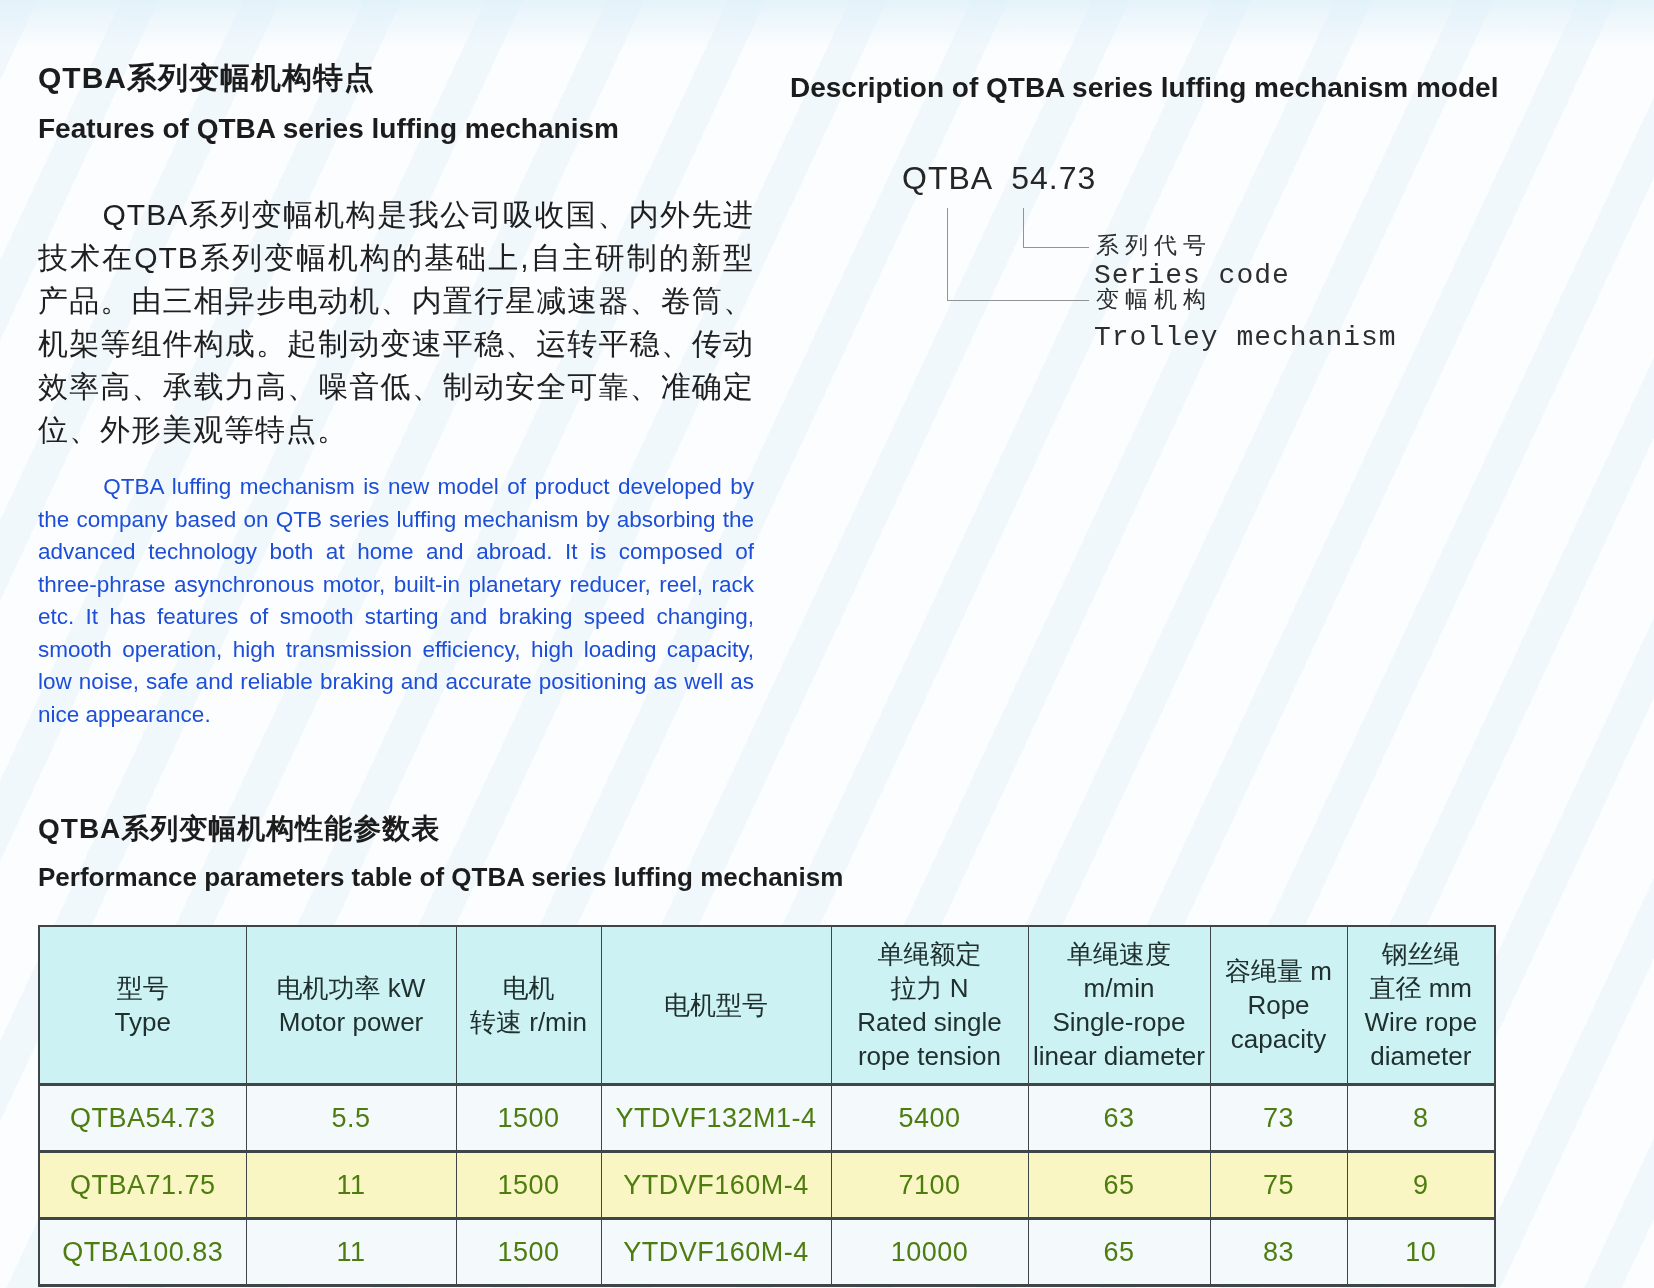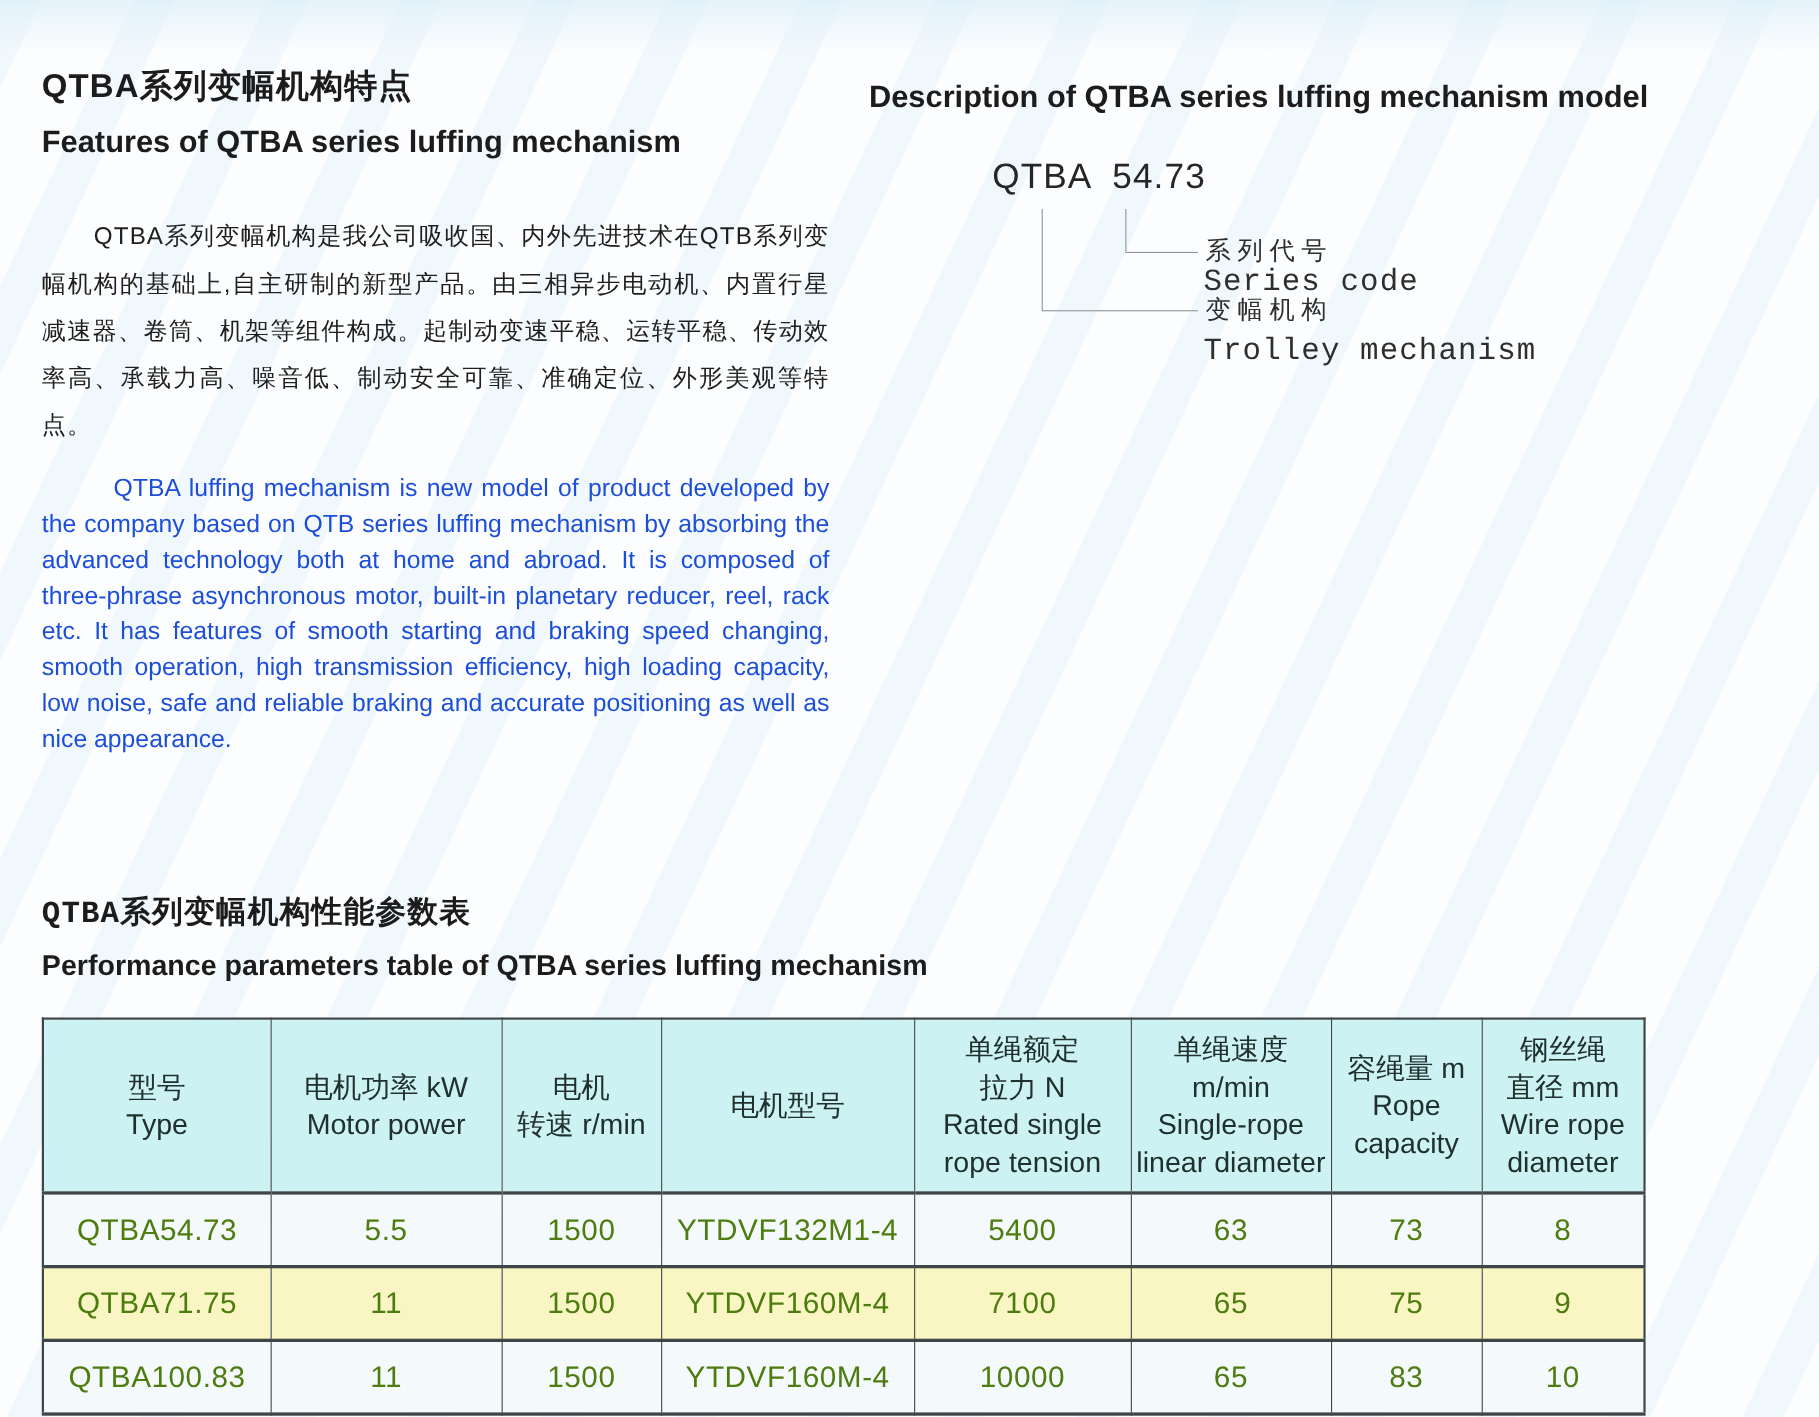--- a/index.html
+++ b/index.html
@@ -20,35 +20,35 @@
 
   h2, h3, p { margin:0; }
   .cn-title { font-size:30px; font-weight:bold; letter-spacing:1px; }
   .en-title { font-size:28px; font-weight:bold;margin-top:14px; }
 
   
   .features { position:absolute; left:38px; top:58px; width:716px; }
   .features .cn-title { margin-bottom:12px; }
   .para-cn {
     margin-top:48px;
-    font-size:22px; line-height:43px;
+    font-size:30px; line-height:43px;
     text-align:justify; text-indent:2.15em; letter-spacing:1px;
     color:#1f1f1f;
   }
   .para-en {
     margin-top:20px;
     font-size:22.5px; line-height:32.5px;
     text-align:justify; text-indent:2.9em;
     color:#1d4ed8;
   }
 
   
   .model { position:absolute; left:790px; top:58px; width:760px; }
   .model .cn-title { margin-bottom:12px; }
-  .diagram { position:relative; margin-top:30px; height:215px; }
+  .diagram { position:relative; margin-top:48px; height:215px; }
   .code {
     position:absolute; left:112px; top:8px;
     font-size:32px; letter-spacing:1px; white-space:pre; color:#262626;
   }
   .dline { position:absolute; }
   .vline { border-left:1.5px solid #8f9494; width:0; }
   .hline { border-top:1.5px solid #8f9494; height:0; }
   .vline-a { left:233px; top:56px; height:39px; }
   .hline-a { left:233px; top:95px; width:66px; }
   .vline-b { left:157px; top:56px; height:92px; }
@@ -61,21 +61,21 @@
     position:absolute; font-family:"Liberation Mono", monospace;
     font-size:28px; letter-spacing:1px; color:#2e2e2e; white-space:nowrap;
   }
   .lbl-cn-a { left:306px; top:78px; }
   .lbl-en-a { left:304px; top:108px; }
   .lbl-cn-b { left:306px; top:132px; }
   .lbl-en-b { left:304px; top:170px; }
 
   
   .perf { position:absolute; left:38px; top:810px; width:1460px; }
-  .perf .cn-title { font-size:28px; margin-bottom:13px;font-family:Liberation Mono, monospace; }
+  .perf .cn-title { font-size:28px; margin-bottom:13px; }
   .perf .en-title { font-size:26px; }
   table.perf-table {
     margin-top:32px;
     border-collapse:collapse; table-layout:fixed; width:1458px;
     border:2px solid var(--border, #3e4647);
   }
   .perf-table th, .perf-table td {
     border:1.5px solid var(--border, #3e4647);
     text-align:center; vertical-align:middle;
     padding:0 4px; overflow:hidden;

